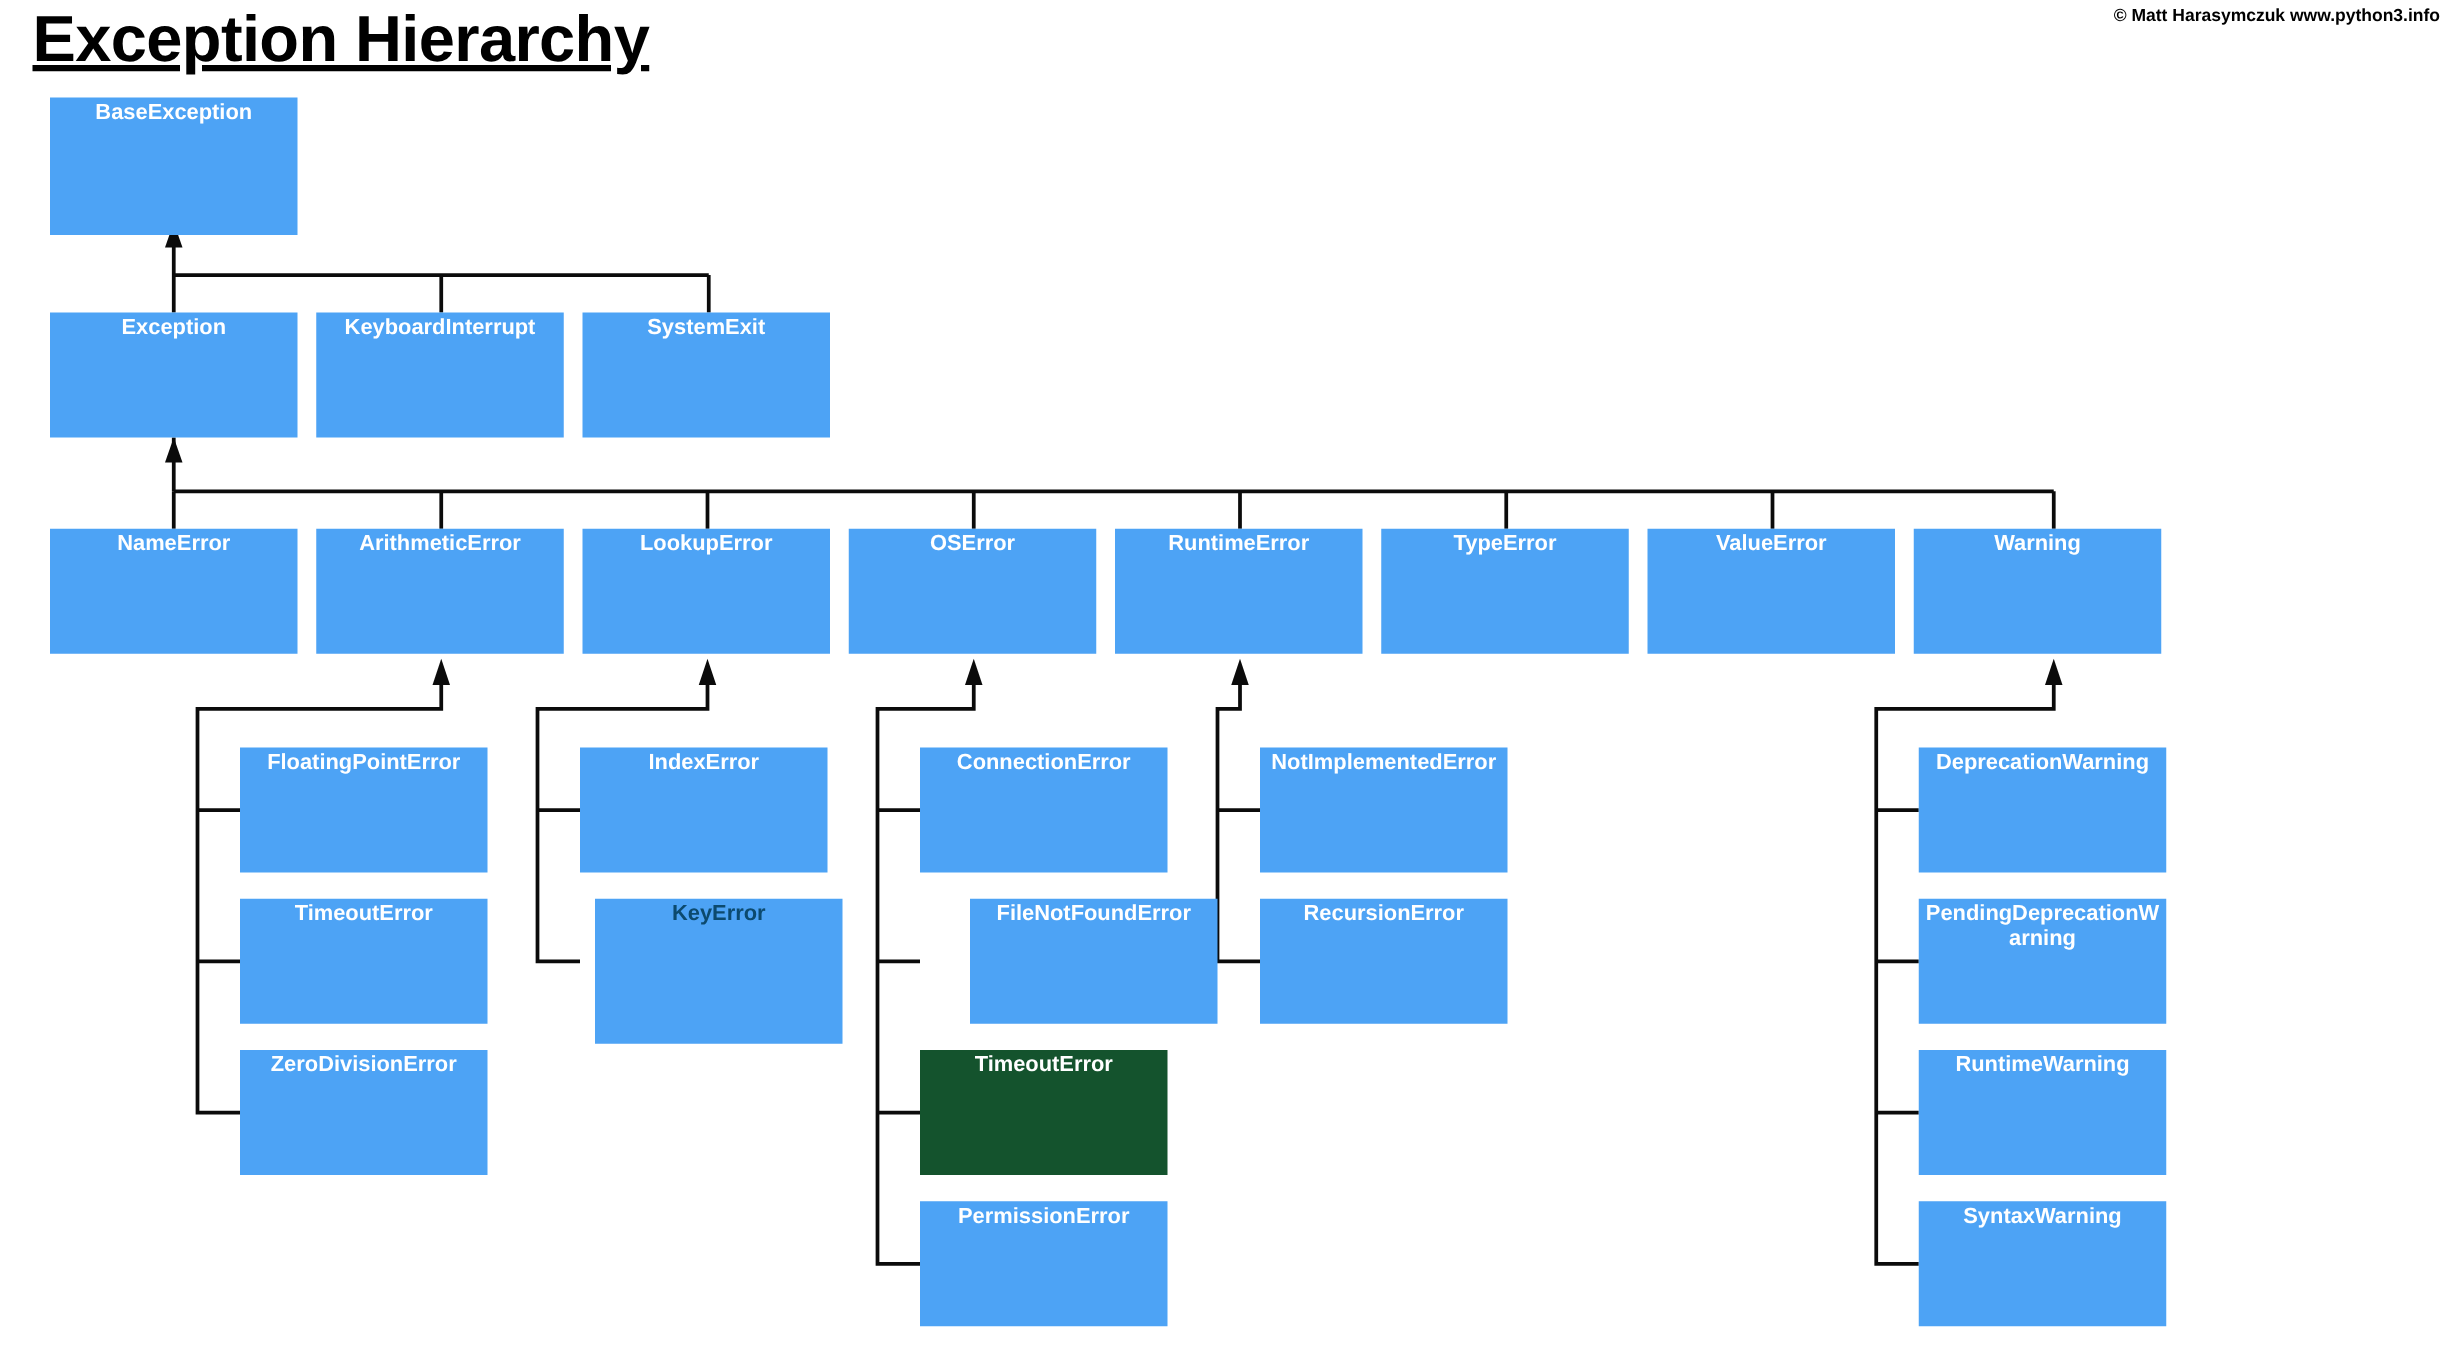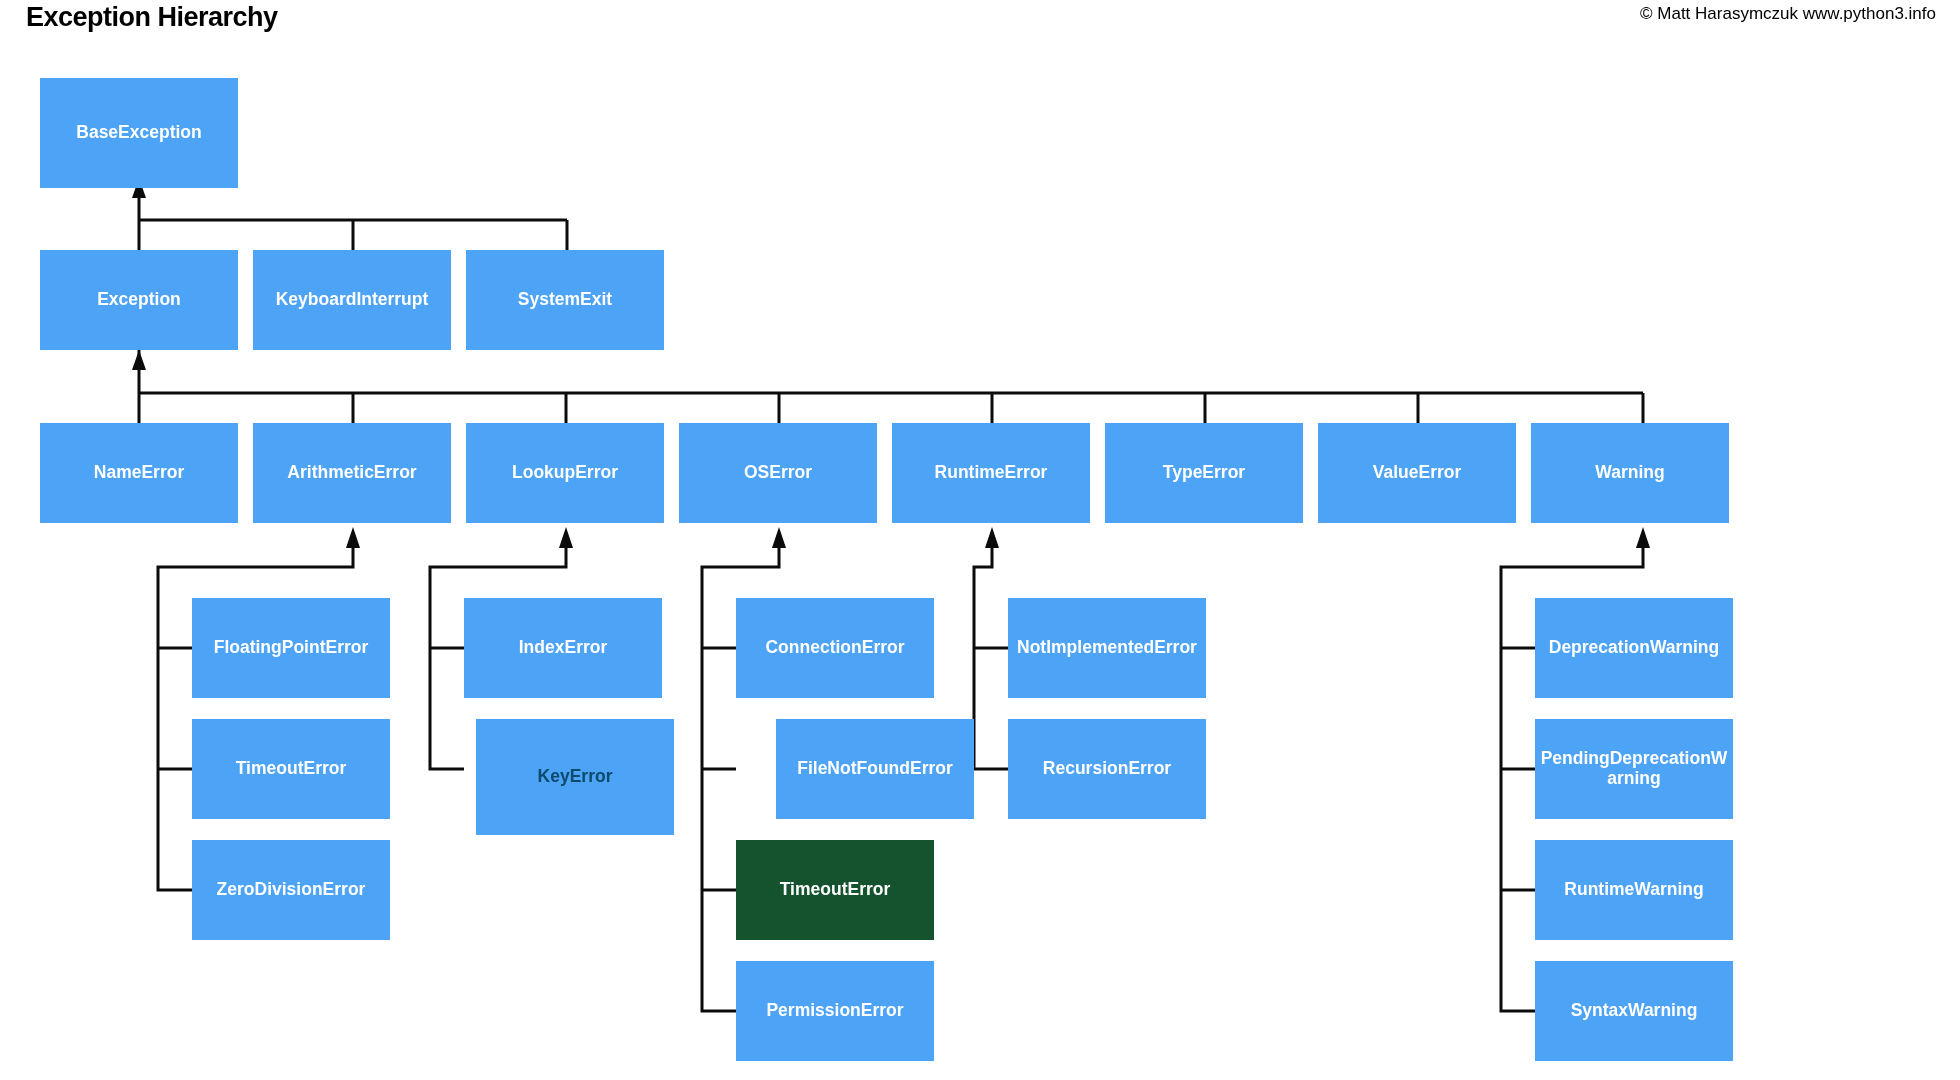--- a/index.html
+++ b/index.html
@@ -18,32 +18,33 @@
     height: 1080px;
     overflow: hidden;
     background: #ffffff;
   }
 
   
   #page-title {
     position: absolute;
     left: 26px;
     top: 2px;
-    font-size: 27px;
+    font-size: 52px;
     font-weight: 700;
     color: #000000;
     letter-spacing: -0.5px;
     white-space: nowrap;
+    text-decoration: underline;
   }
   #credit {
     position: absolute;
-    right: 24px;
+    right: 8px;
     top: 4px;
-    font-size: 17px;
-    font-weight: 400;
+    font-size: 14px;
+    font-weight: 700;
     color: #000000;
     white-space: nowrap;
   }
 
   
   #wires {
     position: absolute;
     left: 0;
     top: 0;
     width: 1960px;
@@ -60,21 +61,21 @@
   #wires polygon.arrowhead {
     fill: #0b0b0b;
     stroke: none;
   }
 
   
   .node {
     position: absolute;
     box-sizing: border-box;
     display: flex;
-    align-items: center;
+    align-items: flex-start;
     justify-content: center;
     text-align: center;
     color: #ffffff;
     font-weight: 700;
     font-size: 17.5px;
     line-height: 1.12;
     padding: 2px 4px;
     background: #4da3f5;
     z-index: 2;
   }

